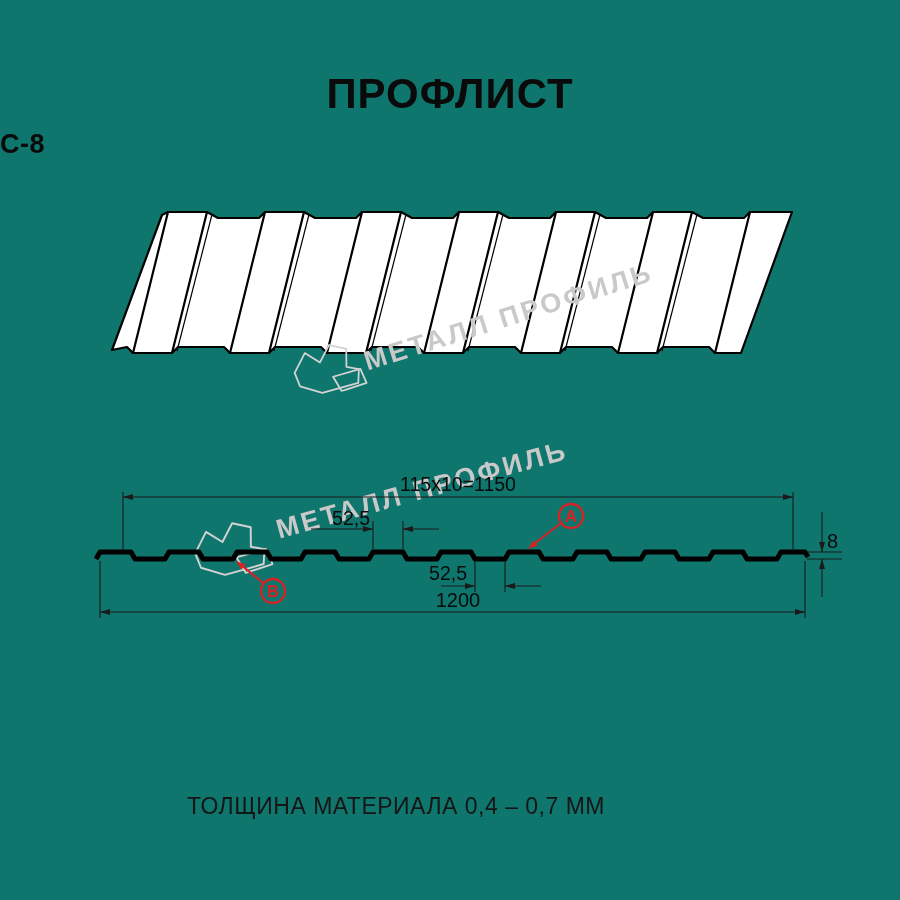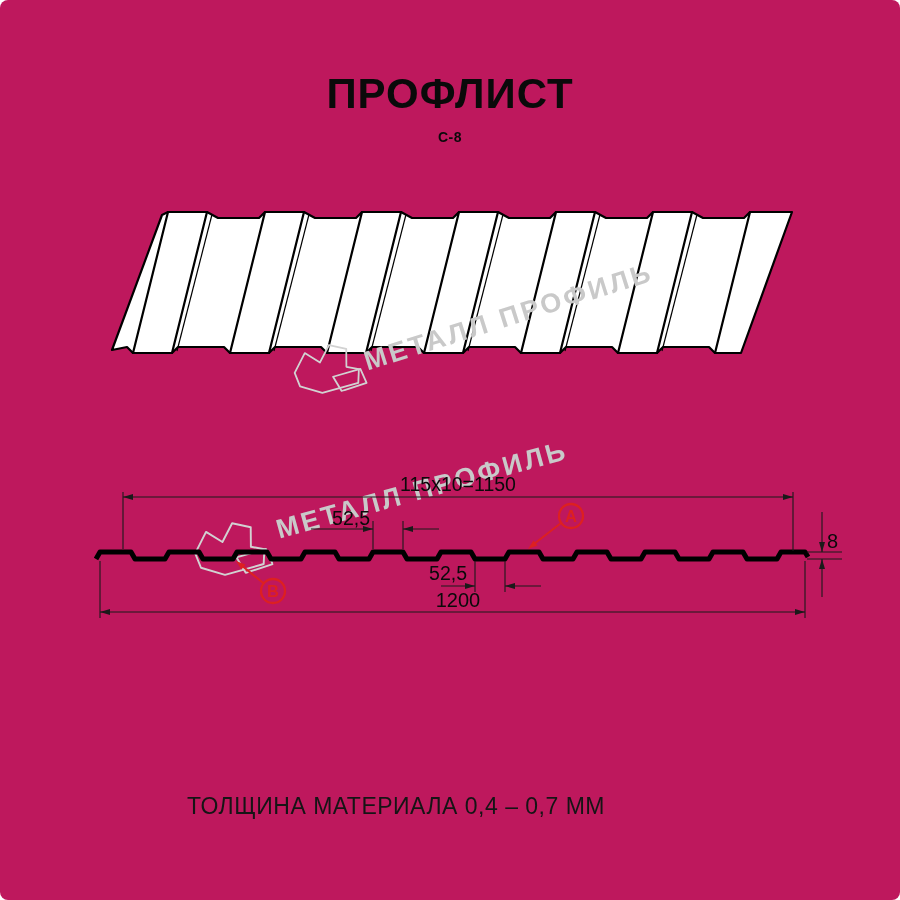--- a/index.html
+++ b/index.html
@@ -1,28 +1,27 @@
 <!DOCTYPE html>
 <html><head>
 <meta charset="utf-8">
 <style>
   html,body{margin:0;padding:0;background:#fff;}
   #stage{
-    position:relative;width:900px;height:900px;background:#be185d;overflow:hidden;
+    position:relative;width:900px;height:900px;background:#0f766e;overflow:hidden;
     font-family:"Liberation Sans","DejaVu Sans",sans-serif;
-    border-radius:8px;
   }
   .abs{position:absolute;}
   #title{
     left:0;top:70px;width:900px;text-align:center;
     font-size:42px;font-weight:800;letter-spacing:1px;color:#0a0a0a;
   }
   #subtitle{
-    left:0;top:129px;width:900px;text-align:center;
-    font-size:14px;font-weight:600;letter-spacing:0.5px;color:#0a0a0a;
+    left:0;top:129px;width:900px;text-align:left;
+    font-size:27px;font-weight:600;letter-spacing:0.5px;color:#0a0a0a;
   }
   #footer-note{
     left:0;top:793px;width:792px;text-align:center;
     font-size:23px;font-weight:400;letter-spacing:0.5px;color:#151515;
   }
   .wm-text{
     font-size:27px;font-weight:700;letter-spacing:3px;color:#c9c9c9;
     white-space:nowrap;transform-origin:0 50%;height:27px;line-height:27px;
   }
   #wm1-text{left:365px;top:349px;transform:rotate(-17.5deg);}

